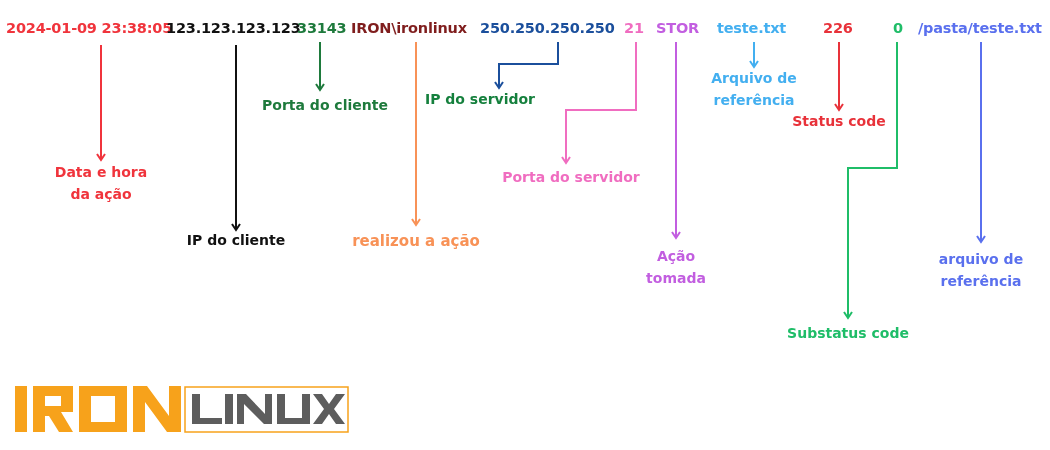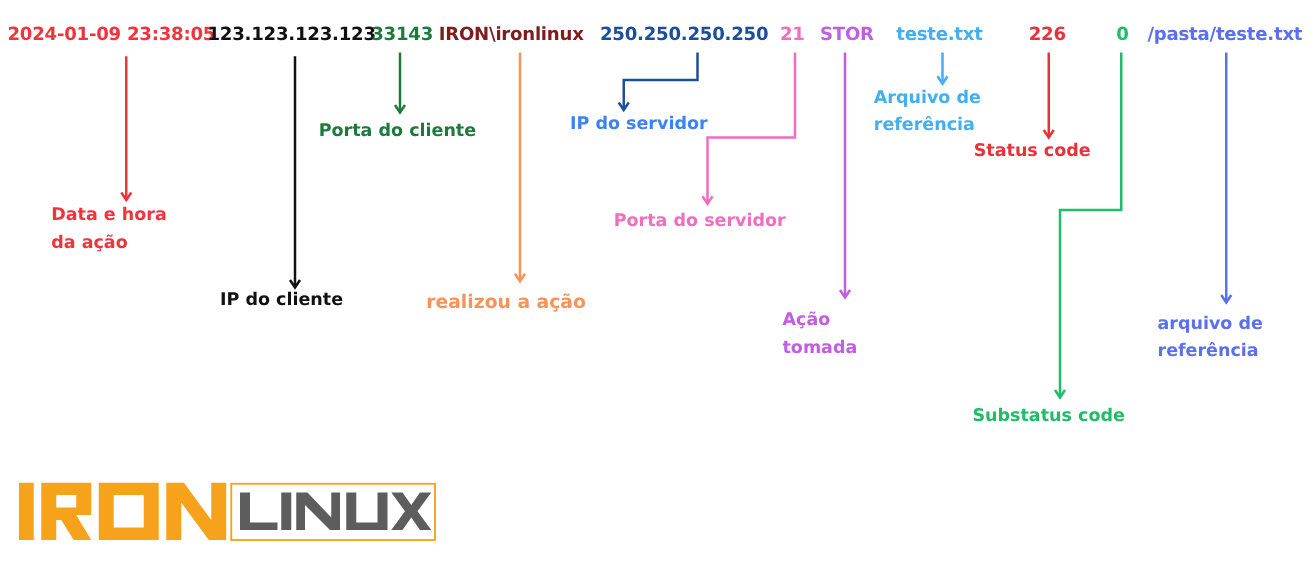--- a/index.html
+++ b/index.html
@@ -1,19 +1,19 @@
 <!DOCTYPE html>
 <html><head>
 <meta charset="utf-8">
 <style>
   html, body { margin:0; padding:0; }
   body { width:1050px; height:450px; background:#ffffff; position:relative; overflow:hidden;
          font-family:"DejaVu Sans","Liberation Sans",sans-serif; font-weight:bold; }
   .tok { position:absolute; top:20px; font-size:14.5px; white-space:nowrap; letter-spacing:-0.2px; }
-  .lbl { position:absolute; font-size:14px; text-align:left; white-space:nowrap; line-height:22px; }
+  .lbl { position:absolute; font-size:14px; text-align:center; white-space:nowrap; line-height:22px; }
   svg.lines { position:absolute; left:0; top:0; }
   .logo { position:absolute; left:15px; top:386px; }
 </style>
 </head>
 <body>
 
 <div>
   <span class="tok" style="left:6px;color:#f0343c">2024-01-09 23:38:05</span>
   <span class="tok" style="left:166px;color:#111">123.123.123.123</span>
   <span class="tok" style="left:297px;color:#1e7a3c">33143</span>
@@ -76,21 +76,21 @@
 </div>
 <div class="lbl" style="left:176px;top:229px;width:120px;color:#111">
   <div>IP do cliente</div>
 </div>
 <div class="lbl" style="left:255px;top:94px;width:140px;color:#1e7a3c">
   <div>Porta do cliente</div>
 </div>
 <div class="lbl" style="left:341px;top:229px;width:150px;color:#f89257;font-size:15px;line-height:24px">
   <div>realizou a ação</div>
 </div>
-<div class="lbl" style="left:456px;top:88px;width:140px;color:#3b82f6">
+<div class="lbl" style="left:410px;top:88px;width:140px;color:#15803d">
   <div>IP do servidor</div>
 </div>
 <div class="lbl" style="left:491px;top:166px;width:160px;color:#f06dc0">
   <div>Porta do servidor</div>
 </div>
 <div class="lbl" style="left:626px;top:245px;width:100px;color:#c25ee0">
   <div>Ação</div>
   <div>tomada</div>
 </div>
 <div class="lbl" style="left:699px;top:67px;width:110px;color:#43aff0">

